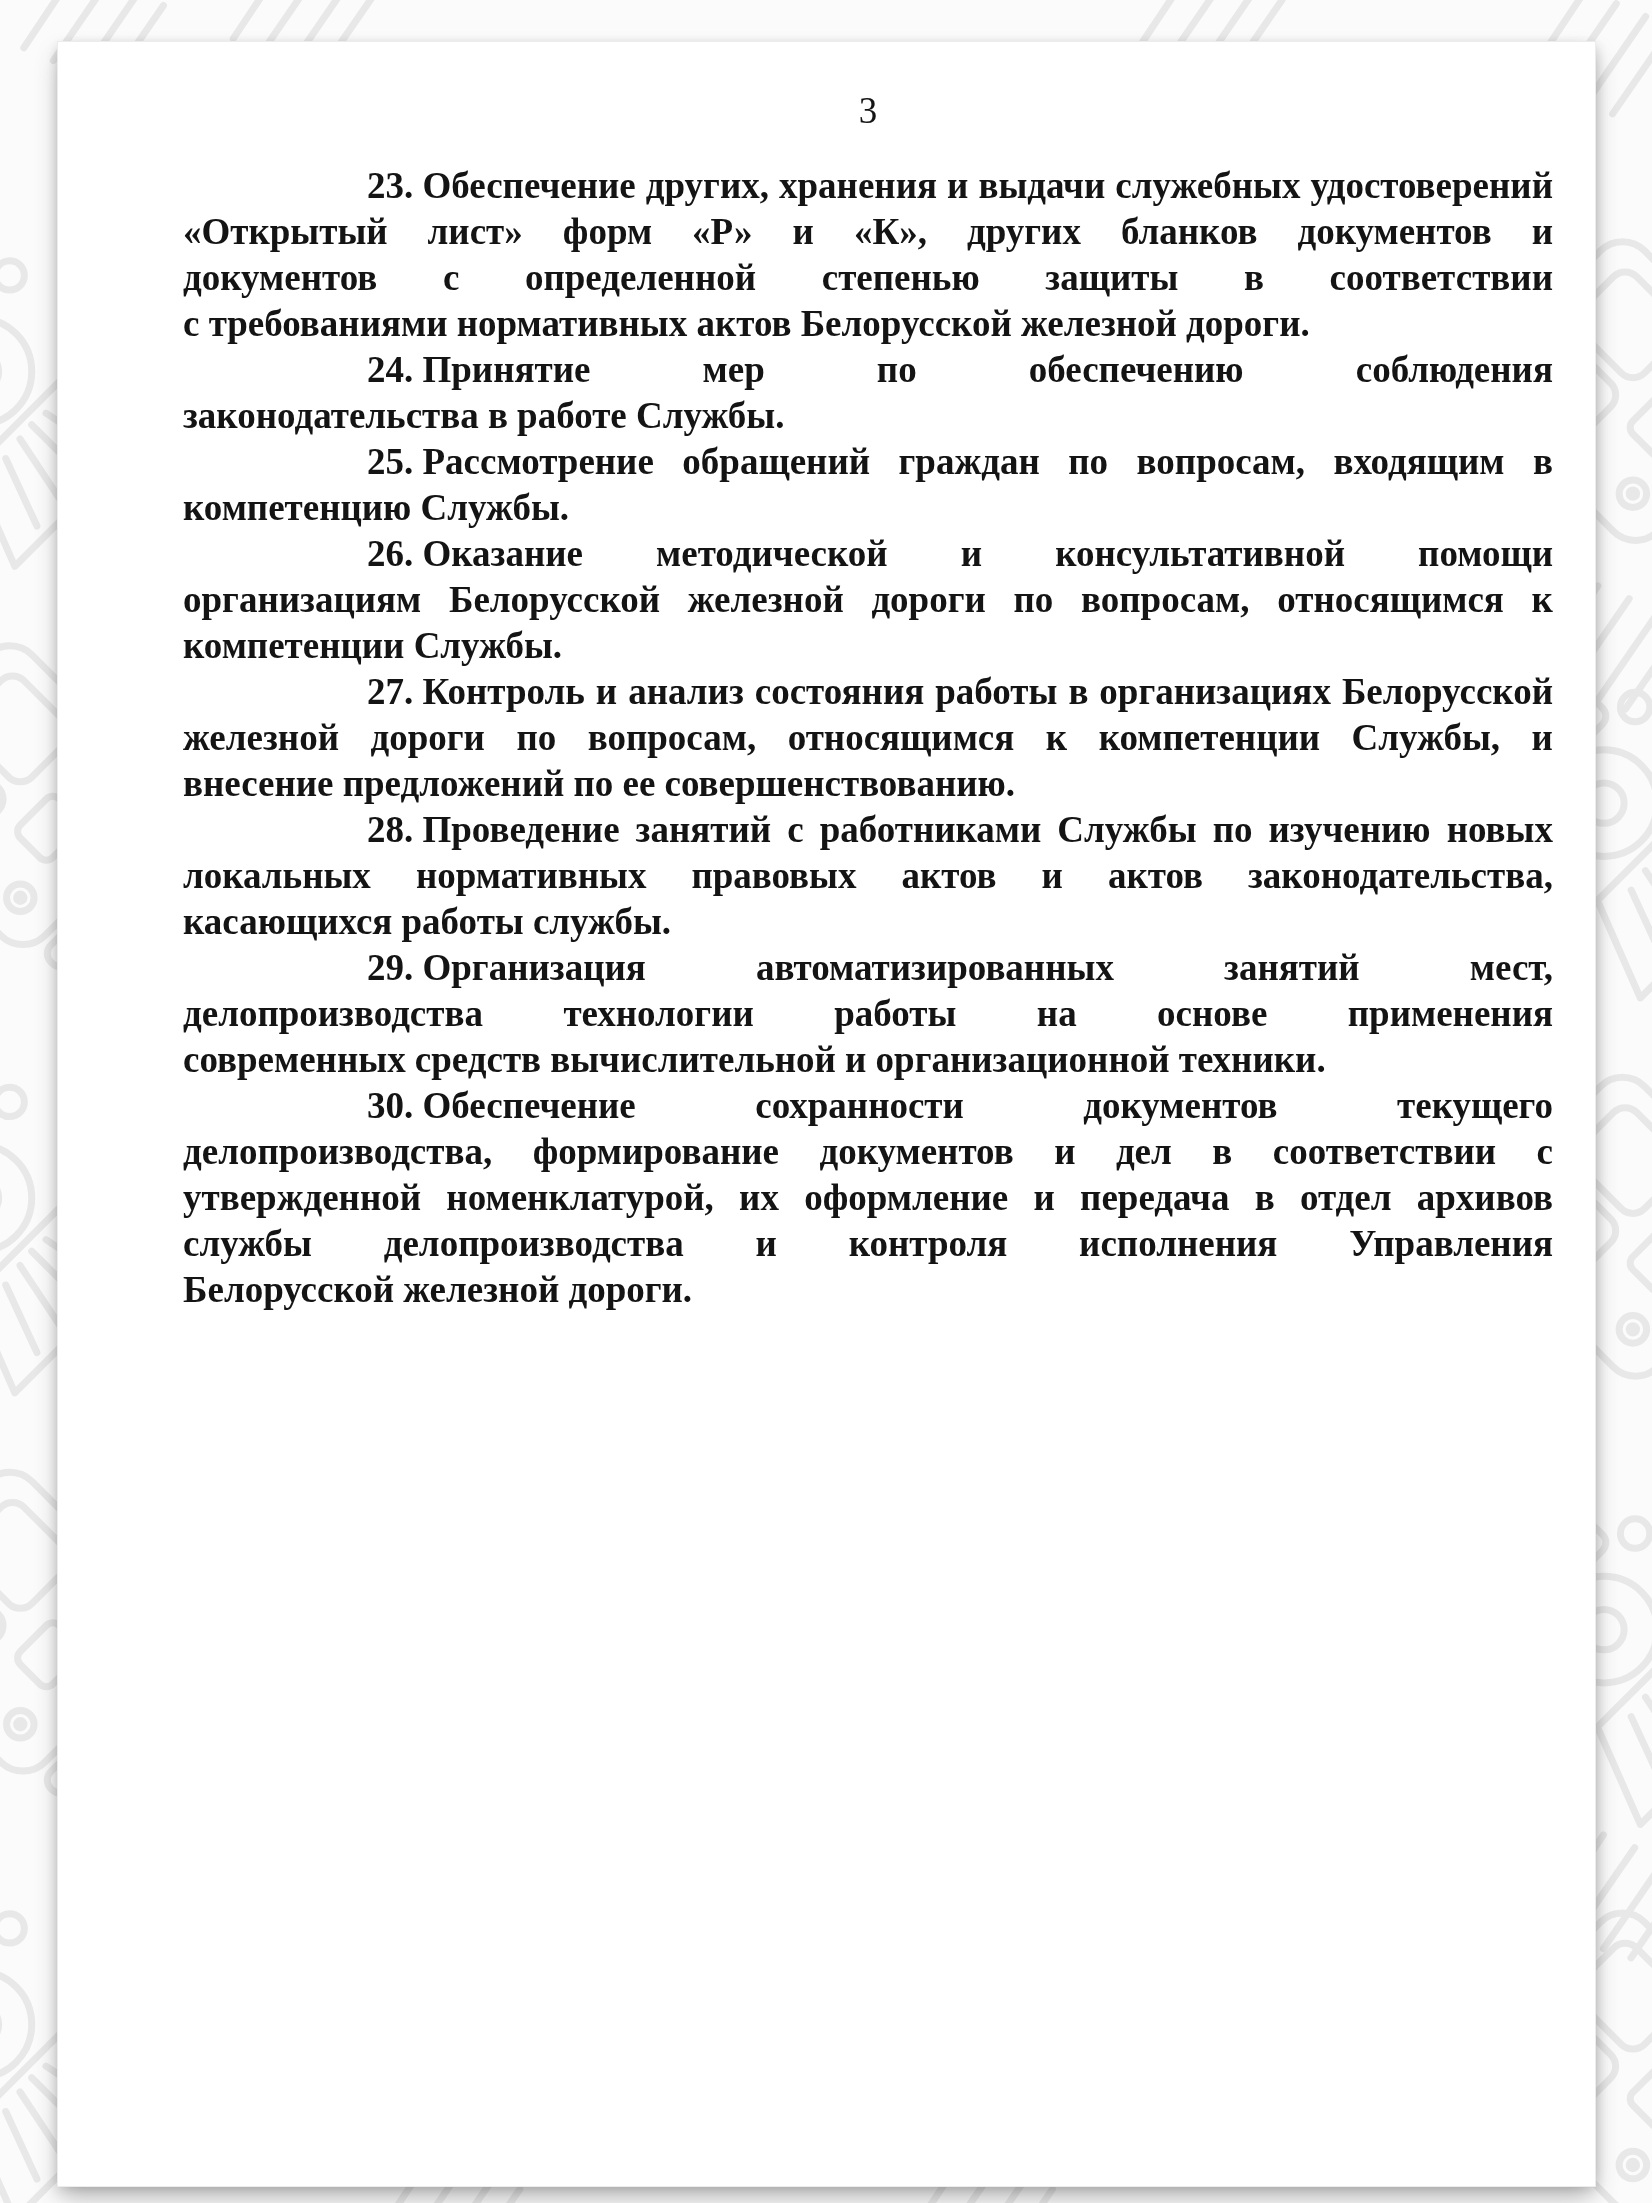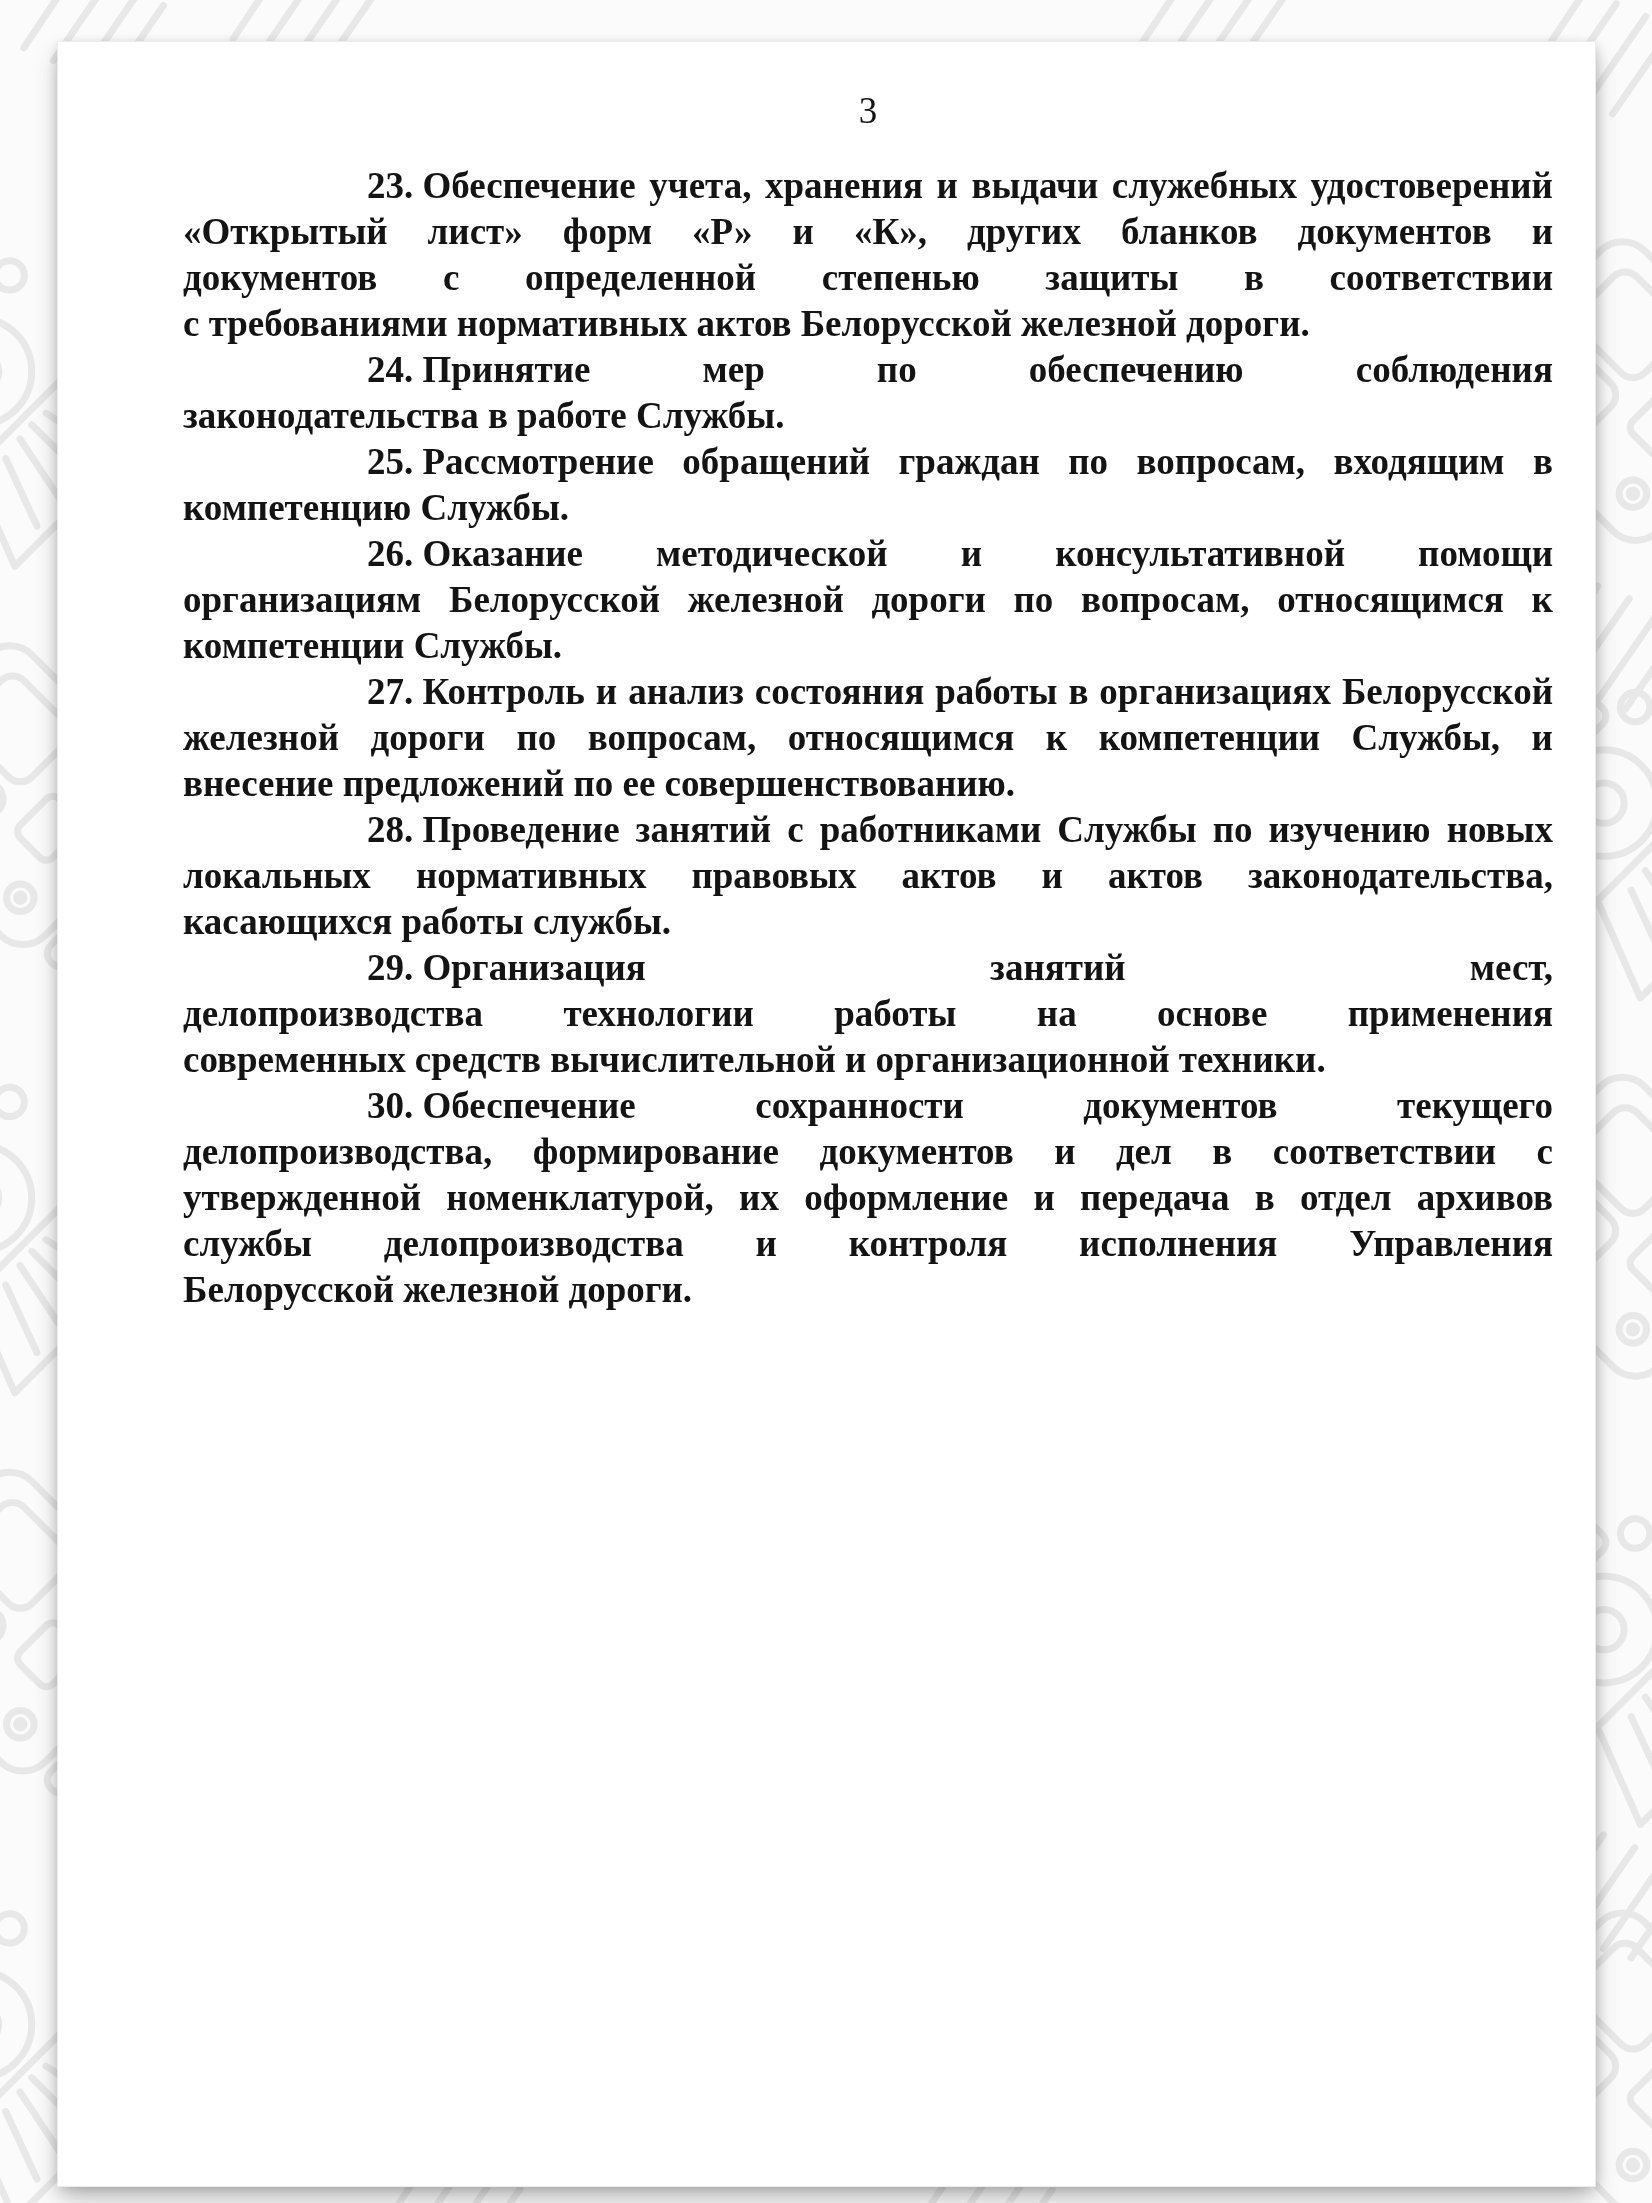--- a/index.html
+++ b/index.html
@@ -120,21 +120,21 @@
   <use href="#motif-hatch" transform="translate(480,2396)"></use>
   <use href="#motif-hatch" transform="translate(1060,2396)"></use>
 </svg>
 
 <div class="sheet">
   <div class="page-number">3</div>
   <div class="doc-body" id="doc-body">
       <div class="para">
         <div class="line first">
           <span class="w">23.&nbsp;Обеспечение</span>
-          <span class="w">учета,</span>
+          <span class="w">других,</span>
           <span class="w">хранения</span>
           <span class="w">и</span>
           <span class="w">выдачи</span>
           <span class="w">служебных</span>
           <span class="w">удостоверений</span>
         </div>
         <div class="line">
           <span class="w">«Открытый</span>
           <span class="w">лист»</span>
           <span class="w">форм</span>
@@ -270,20 +270,21 @@
         </div>
         <div class="line last">
           <span class="w">касающихся</span>
           <span class="w">работы</span>
           <span class="w">службы.</span>
         </div>
       </div>
       <div class="para">
         <div class="line first">
           <span class="w">29.&nbsp;Организация</span>
+          <span class="w">автоматизированных</span>
           <span class="w">занятий</span>
           <span class="w">мест,</span>
         </div>
         <div class="line">
           <span class="w">делопроизводства</span>
           <span class="w">технологии</span>
           <span class="w">работы</span>
           <span class="w">на</span>
           <span class="w">основе</span>
           <span class="w">применения</span>

